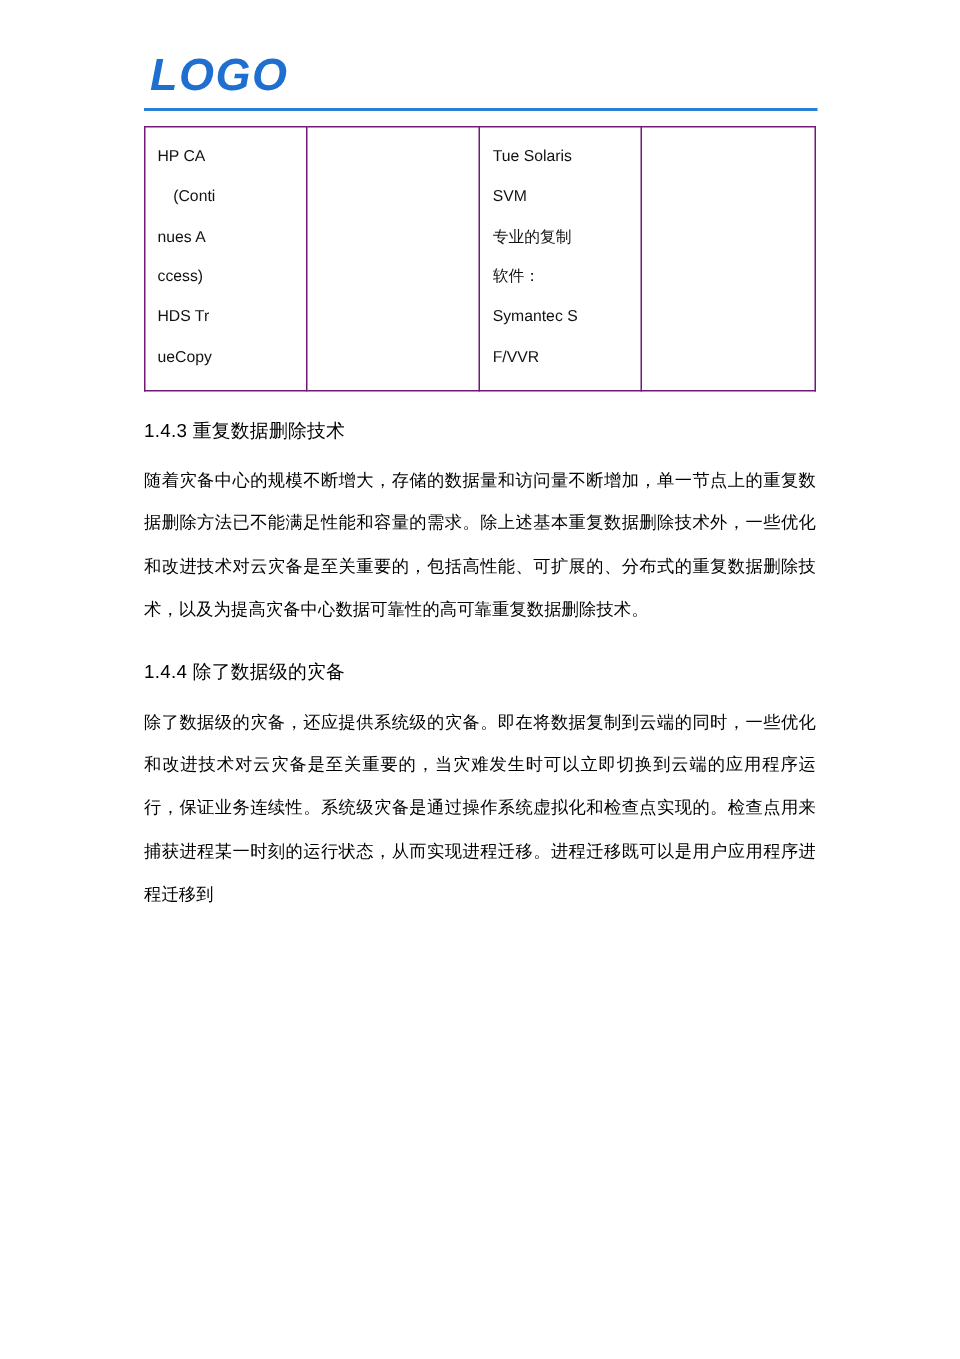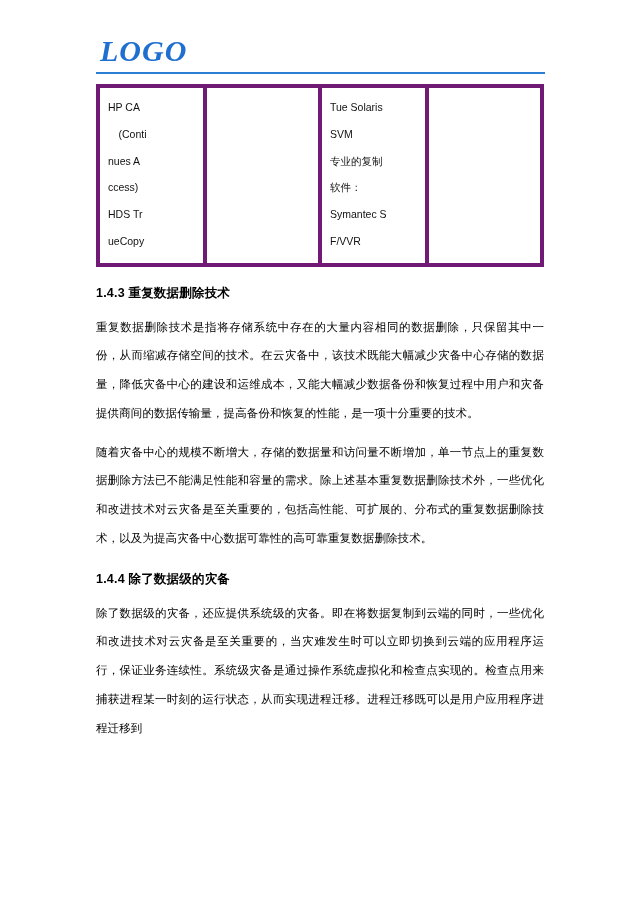--- a/index.html
+++ b/index.html
@@ -24,21 +24,21 @@
   }
   
   .header {
     position: relative;
     height: 78px;
   }
   .logo {
     position: absolute;
     left: 4px;
     top: 36px;
-    font-family: Liberation Serif, serif;
+    font-family: Liberation Sans, sans-serif;
     font-weight: bold;
     font-style: italic;
     font-size: 30px;
     letter-spacing: 1px;
     color: #1f6fd0;
     line-height: 1;
   }
   .header-rule {
     position: absolute;
     left: 0;
@@ -48,39 +48,39 @@
     background: #2a7fd4;
   }
   
   table.doc-table {
     width: 100%;
     border-collapse: collapse;
     table-layout: fixed;
     margin-top: 6px;
   }
   table.doc-table td {
-    border: 4px solid #701a75;
+    border: 1px solid #701a75;
     vertical-align: top;
     padding: 6px 8px 8px 8px;
     font-size: 10.5px;
     line-height: 2.55;
     color: #111;
     font-family: "Liberation Sans", sans-serif;
   }
   td.col-1 { width: 24%; }
   td.col-2 { width: 26%; }
   td.col-3 { width: 24%; }
   td.col-4 { width: 26%; }
   .cell-line {
     white-space: pre;
   }
   
   h3.sec {
     font-size: 12.5px;
-    font-weight: bold;
+    font-weight: normal;
     margin: 16px 0 0 0;
     letter-spacing: 0.2px;
     line-height: 1.6;
   }
   p.para {
     font-size: 11.5px;
     line-height: 2.5;
     margin: 10px 0 0 0;
     text-align: justify;
     text-justify: inter-ideograph;
@@ -120,19 +120,18 @@
 F/VVR</div>
         </td>
         <td class="col-4">
           <div class="cell-line"></div>
         </td>
       </tr>
     </tbody>
   </table>
 
   <h3 class="sec">1.4.3 重复数据删除技术</h3>
-  <p class="para">重复数据删除技术是指将存储系统中存在的大量内容相同的数据删除，只保留其中一份，从而缩减存储空间的技术。在云灾备中，该技术既能大幅减少灾备中心存储的数据量，降低灾备中心的建设和运维成本，又能大幅减少数据备份和恢复过程中用户和灾备提供商间的数据传输量，提高备份和恢复的性能，是一项十分重要的技术。</p>
   <p class="para">随着灾备中心的规模不断增大，存储的数据量和访问量不断增加，单一节点上的重复数据删除方法已不能满足性能和容量的需求。除上述基本重复数据删除技术外，一些优化和改进技术对云灾备是至关重要的，包括高性能、可扩展的、分布式的重复数据删除技术，以及为提高灾备中心数据可靠性的高可靠重复数据删除技术。</p>
 
   <h3 class="sec">1.4.4 除了数据级的灾备</h3>
   <p class="para">除了数据级的灾备，还应提供系统级的灾备。即在将数据复制到云端的同时，一些优化和改进技术对云灾备是至关重要的，当灾难发生时可以立即切换到云端的应用程序运行，保证业务连续性。系统级灾备是通过操作系统虚拟化和检查点实现的。检查点用来捕获进程某一时刻的运行状态，从而实现进程迁移。进程迁移既可以是用户应用程序进程迁移到</p>
 
 </div>
 
 </body></html>

